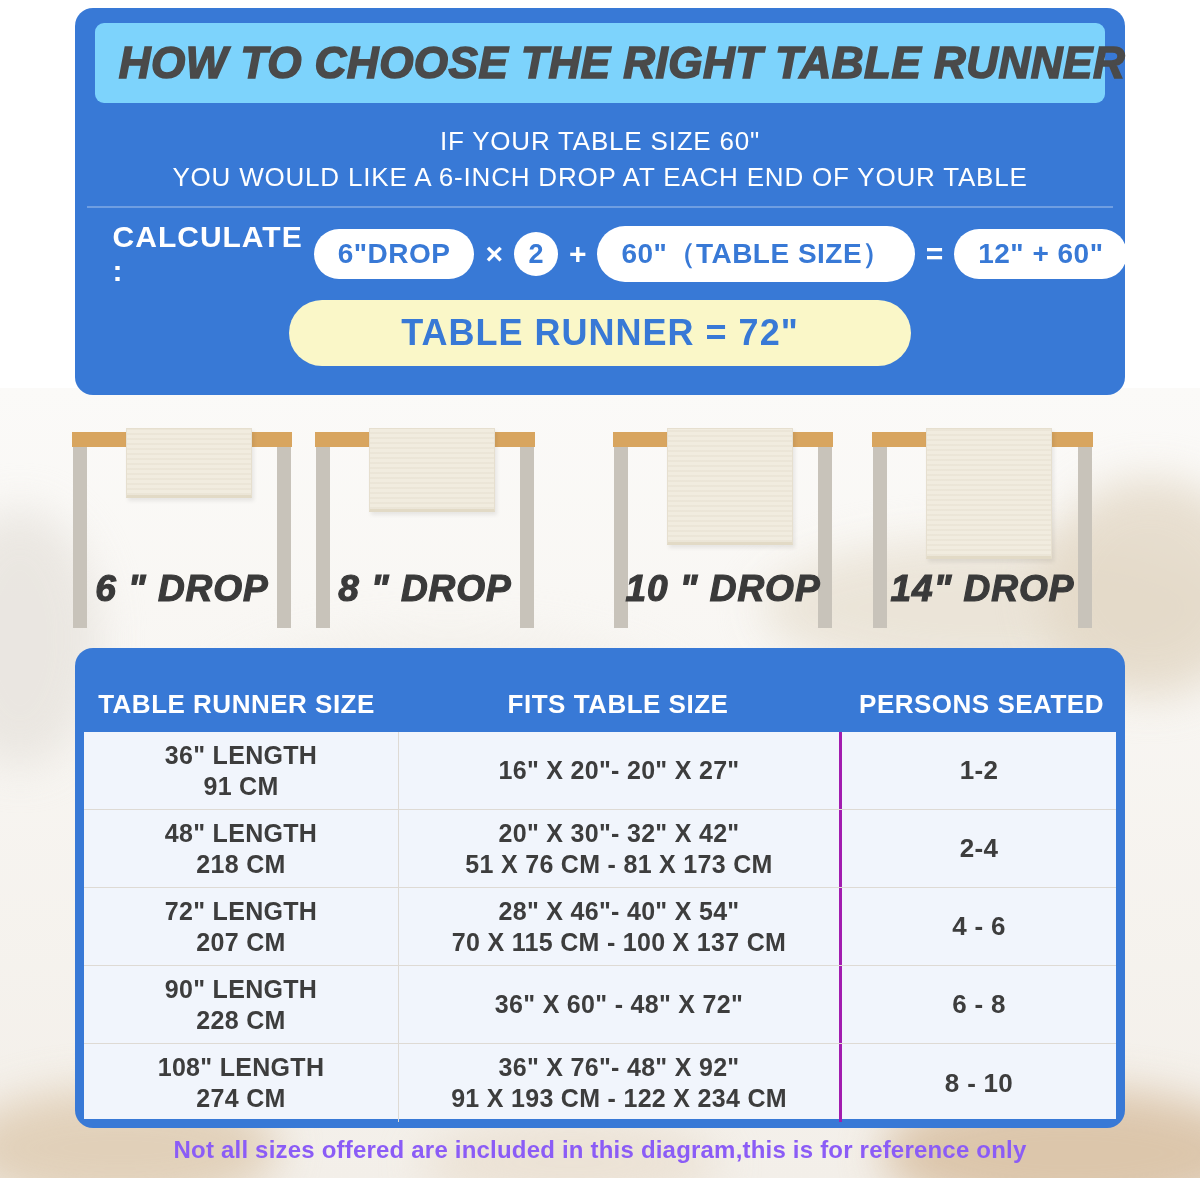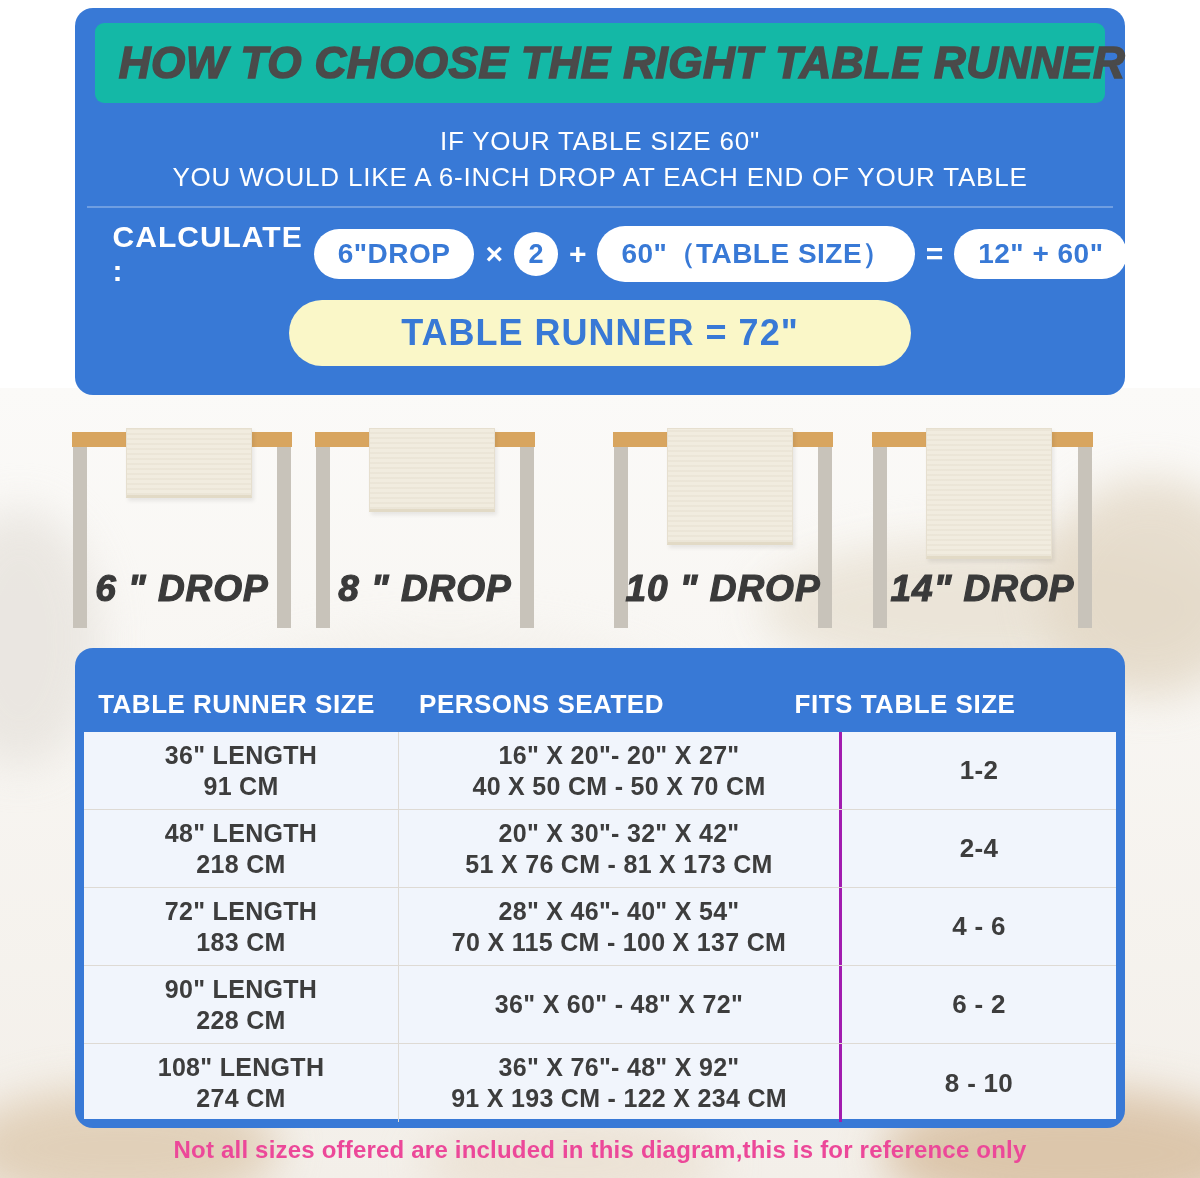--- a/index.html
+++ b/index.html
@@ -15,21 +15,21 @@
   .blob.b2{left:760px;top:150px;width:460px;height:140px;background:#eae3d6;opacity:.9;}
   .blob.b3{left:1040px;top:90px;width:220px;height:220px;background:#e3d8c6;opacity:.8;}
   .blob.b4{left:-40px;top:700px;width:320px;height:120px;background:#ddc9ae;opacity:.8;}
   .blob.b5{left:880px;top:700px;width:380px;height:130px;background:#d8bfa1;opacity:.85;}
   .blob.b6{left:420px;top:730px;width:300px;height:90px;background:#e9ddcd;opacity:.7;}
   .blob.b7{left:200px;top:240px;width:500px;height:180px;background:#f2efe9;opacity:.8;}
 
   
   .banner{position:absolute;left:75px;top:8px;width:1050px;height:387px;
     background:#3879d6;border-radius:18px;z-index:2;}
-  .title-box{position:absolute;left:20px;top:15px;right:20px;height:80px;background:#14b8a6;
+  .title-box{position:absolute;left:20px;top:15px;right:20px;height:80px;background:#7dd3fc;
     border-radius:9px;display:flex;align-items:center;justify-content:center;padding-left:44px;}
   .title-text{font-size:44px;font-weight:bold;font-style:italic;color:#4a4a4a;
     letter-spacing:0.5px;-webkit-text-stroke:1.6px #4a4a4a;white-space:nowrap;}
   .intro-line{position:absolute;left:0;width:100%;text-align:center;color:#ffffff;
     font-size:26px;letter-spacing:0.8px;}
   .intro-1{top:118px;}
   .intro-2{top:154px;}
   .banner-divider{position:absolute;left:12px;right:12px;top:198px;height:2px;
     background:rgba(255,255,255,0.28);}
   .calc-row{position:absolute;left:0;right:0;top:220px;height:52px;
@@ -81,21 +81,21 @@
     background:rgba(255,255,255,0.93);}
   .t-row{display:flex;height:77px;border-bottom:1px solid #dedad4;}
   .t-row:last-child{border-bottom:none;height:78px;}
   .t-cell{display:flex;flex-direction:column;align-items:center;justify-content:center;
     color:#3d3d3d;font-weight:bold;font-size:25px;line-height:31px;letter-spacing:0.3px;}
   .tc-1{width:314px;}
   .tc-2{width:440px;border-left:1px solid #dedad4;}
   .tc-3{flex:1;border-left:3px solid #a21caf;font-size:26px;}
 
   .footer-note{position:absolute;left:0;top:1136px;width:1200px;text-align:center;z-index:2;
-    font-size:24px;font-weight:bold;color:#ec4899;letter-spacing:0.2px;}
+    font-size:24px;font-weight:bold;color:#8b5cf6;letter-spacing:0.2px;}
 </style>
 </head>
 <body>
 
 <div class="bg-scene">
   <div class="blob b7"></div>
   <div class="blob b1"></div>
   <div class="blob b2"></div>
   <div class="blob b3"></div>
   <div class="blob b4"></div>
@@ -152,66 +152,65 @@
     <div class="leg leg-right"></div>
     <div class="tabletop"></div>
     <div class="runner"></div>
     <div class="drop-label">14" DROP</div>
   </div>
 </div>
 
 <div class="panel">
   <div class="panel-header">
     <div class="ph-cell ph-1">TABLE RUNNER SIZE</div>
+    <div class="ph-cell ph-2">FITS TABLE SIZE</div>
     <div class="ph-cell ph-3">PERSONS SEATED</div>
-    <div class="ph-cell ph-2">FITS TABLE SIZE</div>
   </div>
   <div class="panel-body">
     <div class="t-row">
       <div class="t-cell tc-1">
         <span>36" LENGTH</span>
         <span>91 CM</span>
       </div>
       <div class="t-cell tc-2">
         <span>16" X 20"- 20" X 27"</span>
-        <span>40 X 50 CM - 50 X 70 CM</span>
       </div>
       <div class="t-cell tc-3">1-2</div>
     </div>
     <div class="t-row">
       <div class="t-cell tc-1">
         <span>48" LENGTH</span>
         <span>218 CM</span>
       </div>
       <div class="t-cell tc-2">
         <span>20" X 30"- 32" X 42"</span>
         <span>51 X 76 CM - 81 X 173 CM</span>
       </div>
       <div class="t-cell tc-3">2-4</div>
     </div>
     <div class="t-row">
       <div class="t-cell tc-1">
         <span>72" LENGTH</span>
-        <span>183 CM</span>
+        <span>207 CM</span>
       </div>
       <div class="t-cell tc-2">
         <span>28" X 46"- 40" X 54"</span>
         <span>70 X 115 CM - 100 X 137 CM</span>
       </div>
       <div class="t-cell tc-3">4 - 6</div>
     </div>
     <div class="t-row">
       <div class="t-cell tc-1">
         <span>90" LENGTH</span>
         <span>228 CM</span>
       </div>
       <div class="t-cell tc-2">
         <span>36" X 60" - 48" X 72"</span>
       </div>
-      <div class="t-cell tc-3">6 - 2</div>
+      <div class="t-cell tc-3">6 - 8</div>
     </div>
     <div class="t-row">
       <div class="t-cell tc-1">
         <span>108" LENGTH</span>
         <span>274 CM</span>
       </div>
       <div class="t-cell tc-2">
         <span>36" X 76"- 48" X 92"</span>
         <span>91 X 193 CM - 122 X 234 CM</span>
       </div>

